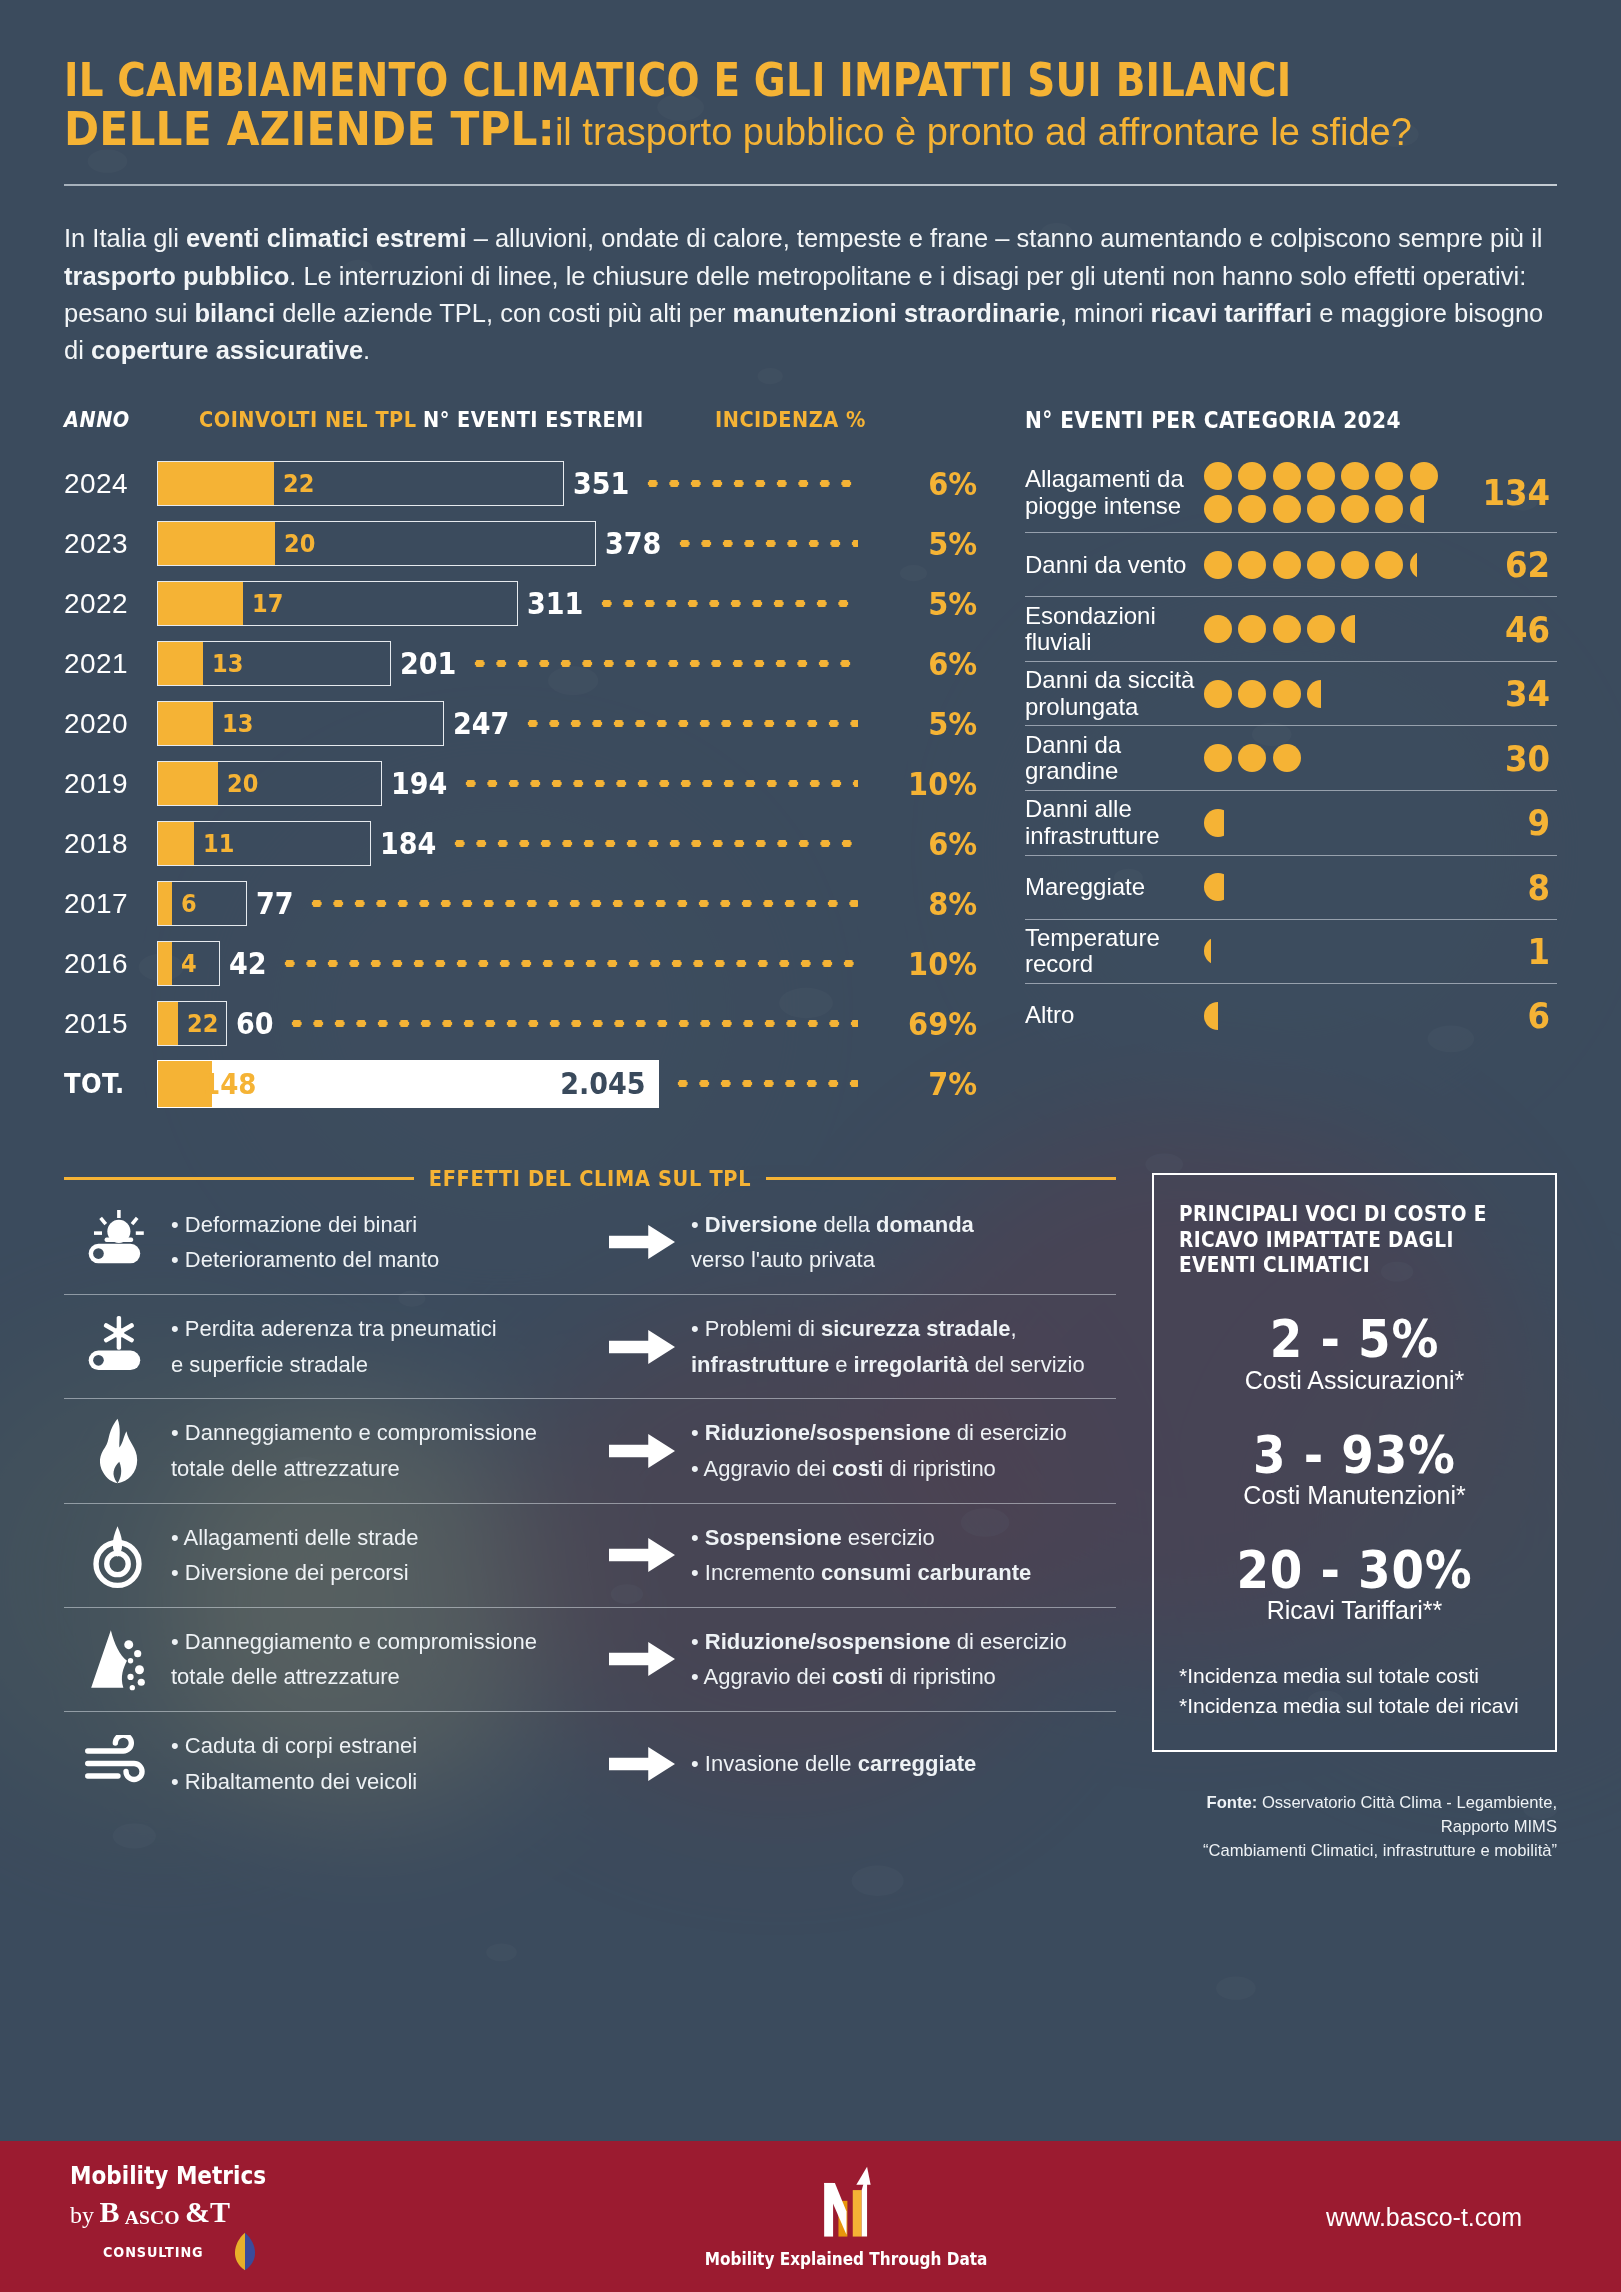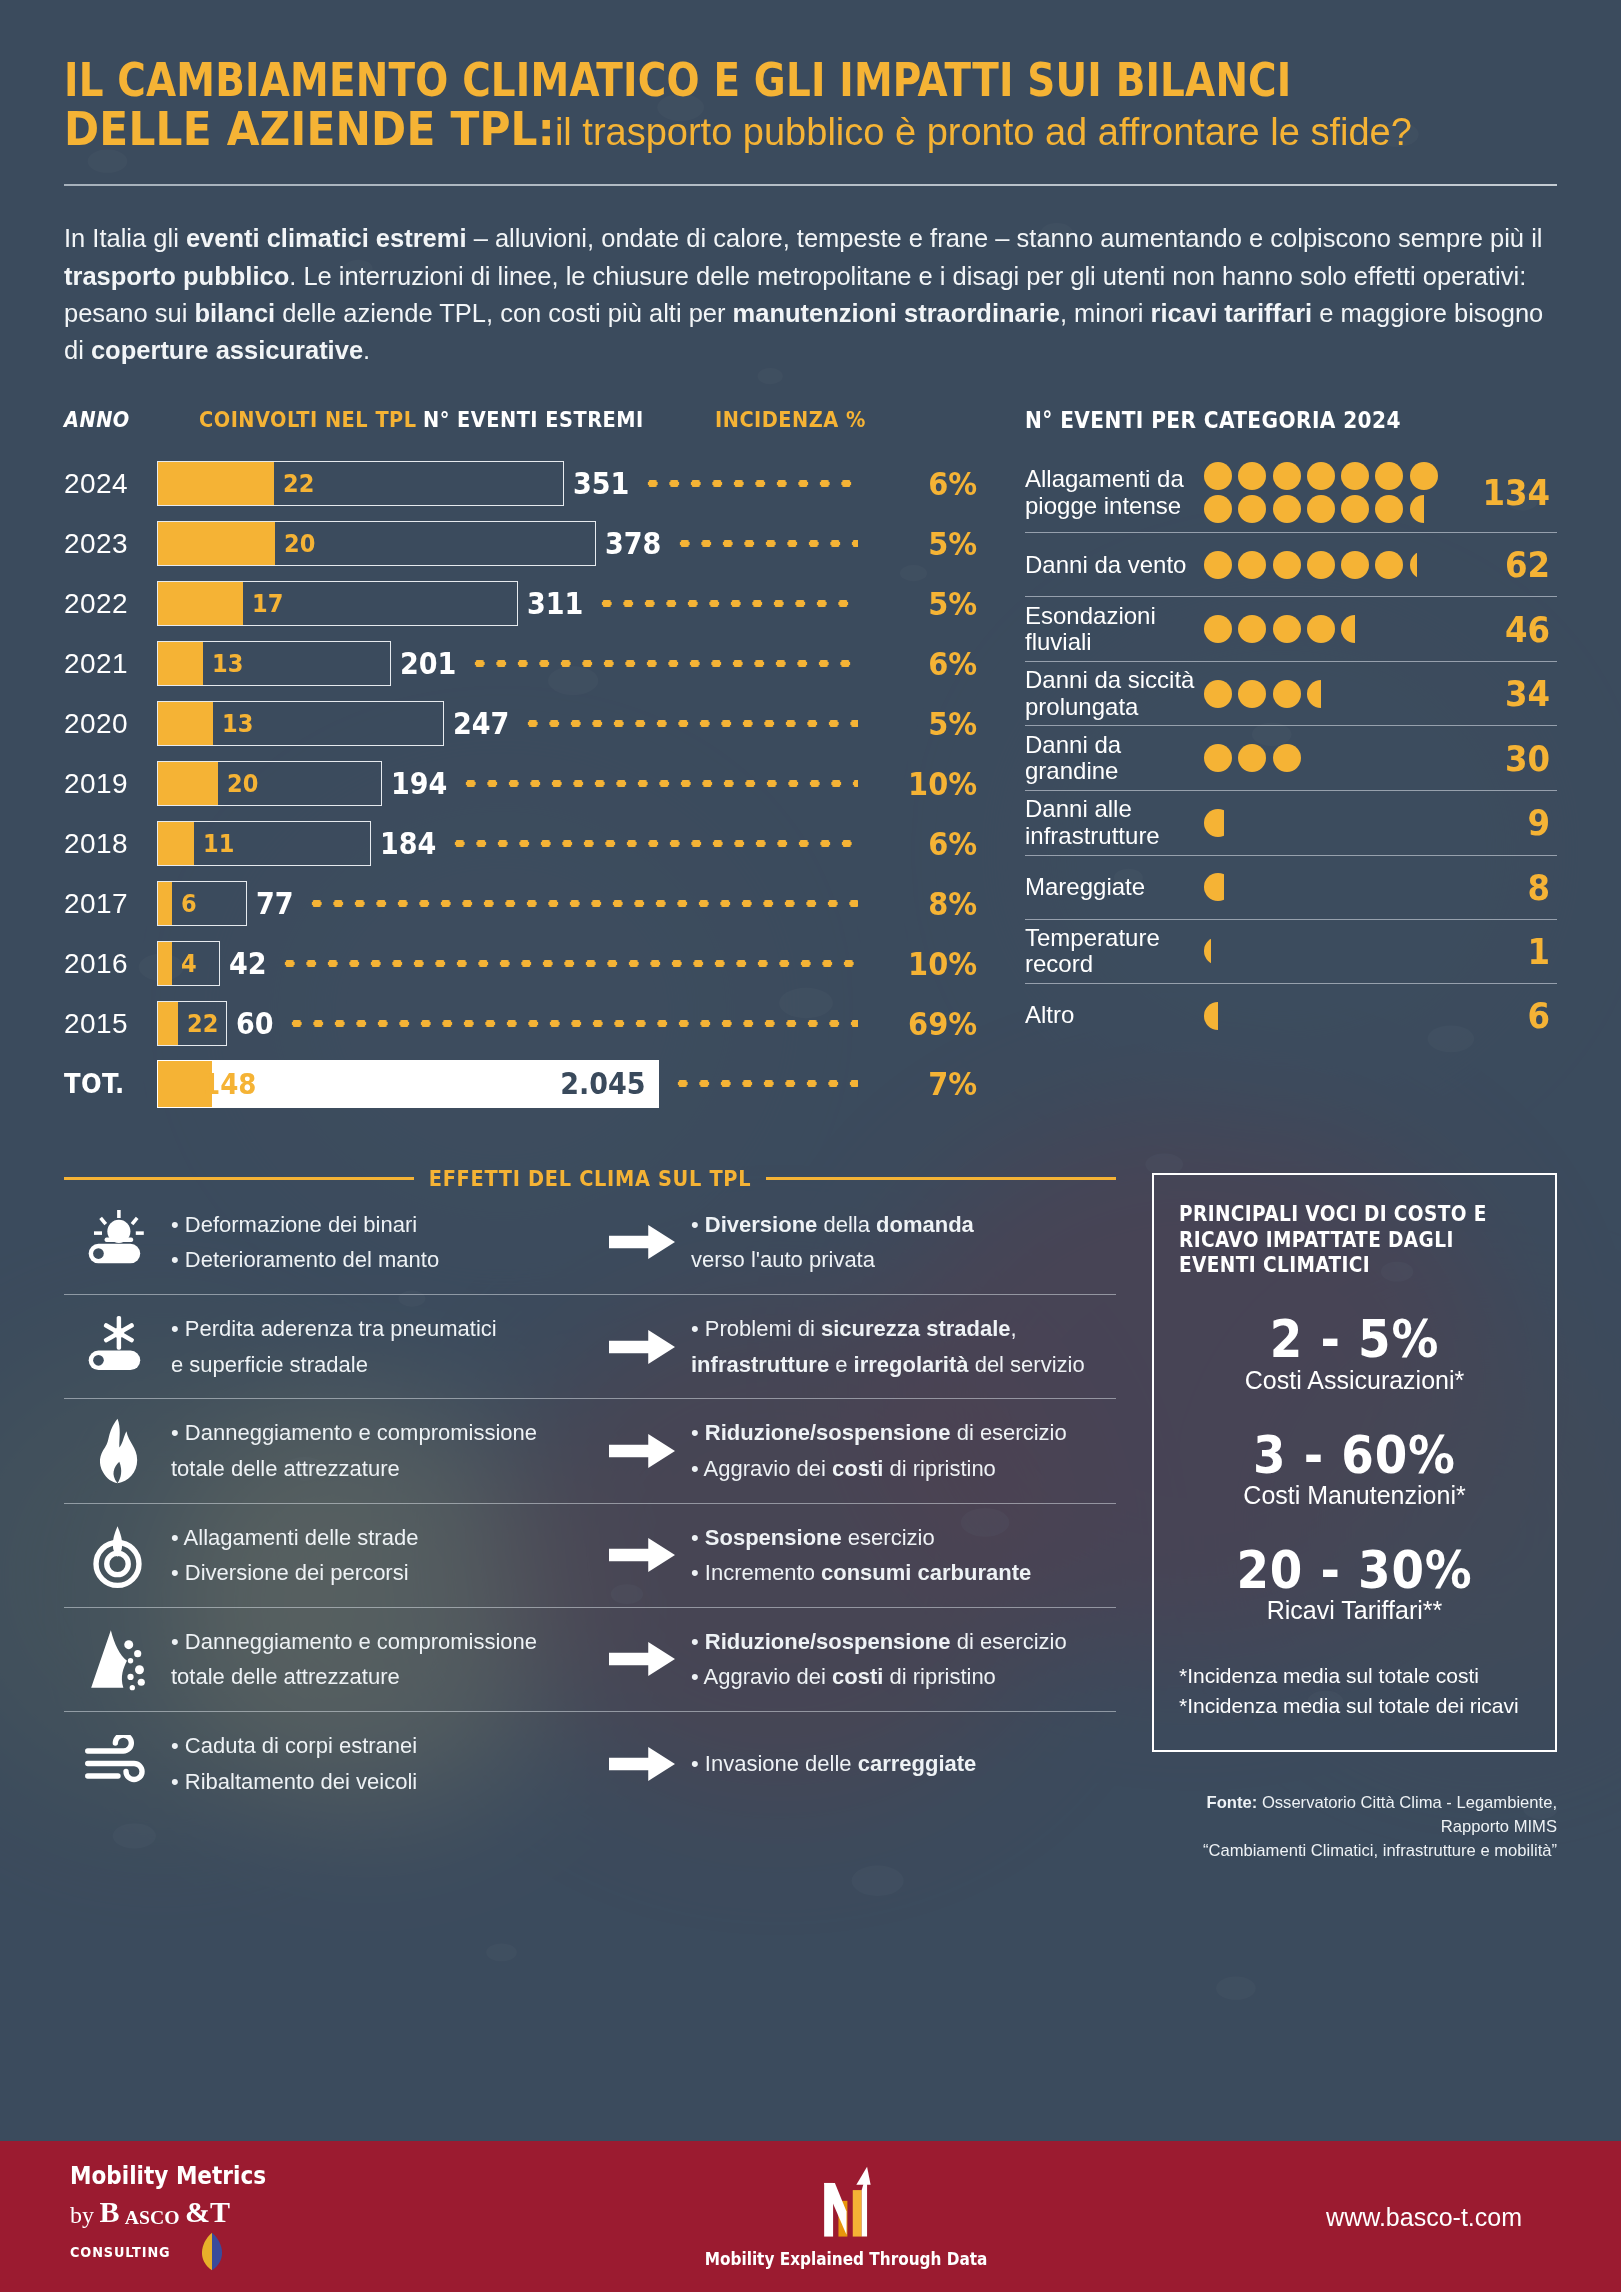--- a/index.html
+++ b/index.html
@@ -117,21 +117,21 @@
 
   
   footer { position:absolute; left:0; right:0; bottom:0; height:152px; background:#9B1B30; z-index:3;
            display:flex; align-items:center; }
   .f-logo { margin-left:70px; width:296px; }
   .f-l1 { font-weight:bold; font-size:24px; color:#fff;
     font-family:"DejaVu Sans Condensed","Liberation Sans Narrow","Liberation Sans", sans-serif; }
   .f-l2 { font-size:24px; color:#fff; margin-top:5.4px; display:flex; align-items:flex-end; gap:5.4px;
     font-family:"Liberation Serif", serif; }
   .f-l2 .big { font-size:30px; font-weight:bold; }
-  .f-l3 { display:flex; align-items:center; gap:23px; margin-top:1.8px; }
+  .f-l3 { display:flex; align-items:center; gap:23px; margin-top:1.8px;margin-left:33px; }
   .f-l3 .tx { font-weight:bold; font-size:14.3px; letter-spacing:0.9px; color:#fff;
     font-family:"DejaVu Sans Condensed","Liberation Sans Narrow","Liberation Sans", sans-serif; }
   .f-center { flex:1 1 auto; display:flex; flex-direction:column; align-items:center; justify-content:center; }
   .f-tag { font-weight:bold; font-size:17px; color:#fff; margin-top:7.2px;
     font-family:"DejaVu Sans Condensed","Liberation Sans Narrow","Liberation Sans", sans-serif; }
   .f-url { margin-right:99px; font-size:25px; color:#fff;
     font-family:"Liberation Sans", sans-serif; }
 </style>
 </head>
 <body>
@@ -544,21 +544,21 @@
 
     <div style="flex:1 1 auto;">
       <div class="costbox">
         <div class="cb-title">PRINCIPALI VOCI DI COSTO E RICAVO IMPATTATE DAGLI EVENTI CLIMATICI</div>
         <div id="cbitems">
               <div class="cb-item">
                 <div class="cb-big">2 - 5%</div>
                 <div class="cb-lab">Costi Assicurazioni*</div>
               </div>
               <div class="cb-item">
-                <div class="cb-big">3 - 60%</div>
+                <div class="cb-big">3 - 93%</div>
                 <div class="cb-lab">Costi Manutenzioni*</div>
               </div>
               <div class="cb-item">
                 <div class="cb-big">20 - 30%</div>
                 <div class="cb-lab">Ricavi Tariffari**</div>
               </div>
             </div>
         <div class="cb-notes">
           <div>*Incidenza media sul totale costi</div>
           <div>*Incidenza media sul totale dei ricavi</div>

